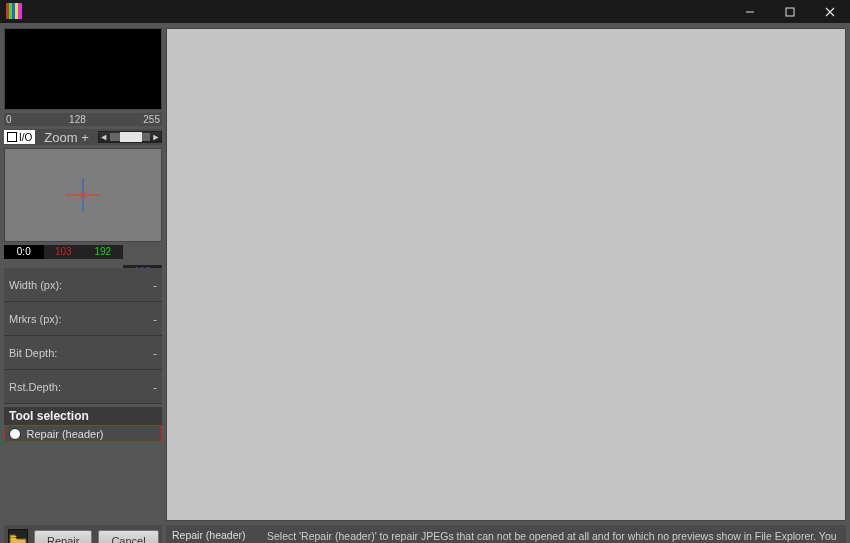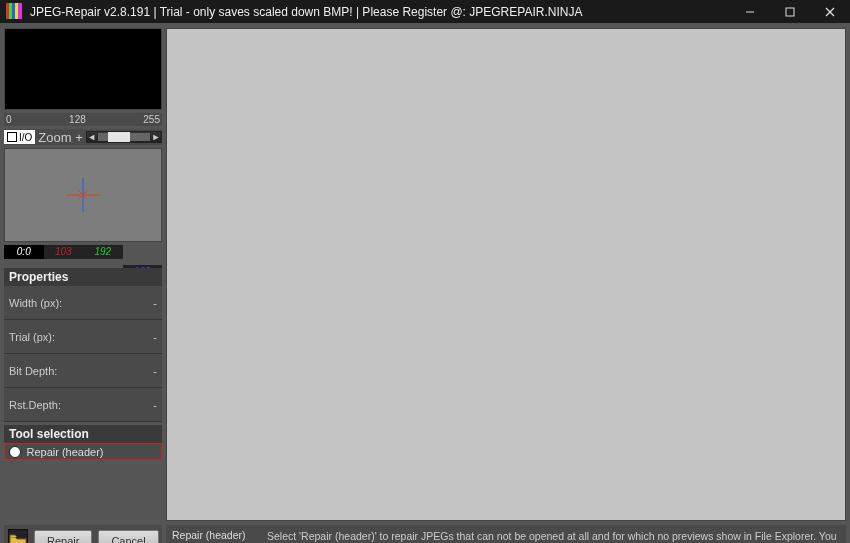--- a/index.html
+++ b/index.html
@@ -37,36 +37,36 @@
   .leftcol { width: 158px; display:flex; flex-direction:column; gap:3px;}
   .canvas-panel, .info-row, .props, .tools, .action-panel, .hint-panel, .help-panel {
     background: #4a4a4a;
   }
   .histogram {
     height: 82px;
     background: #000;
     border: 1px solid #444;
   }
   .hist-labels { display:flex; justify-content:space-between; background:#4a4a4a; color:#ccc; font-size:10px; padding:0 2px; height:13px; align-items:center;}
-  .info-row { display:flex; height:16px; align-items:center; gap:1px; }
+  .info-row { display:flex; height:16px; align-items:center; gap:7px; }
   .io-box { background:#fff; color:#000; padding:0 3px; height:14px; display:flex; align-items:center; font-size:10px;}
   .io-check { width:10px; height:10px; border:1px solid #000; background:#fff; margin-right:2px;}
   .zoom-lbl { color:#ccc; font-size:13px; padding:0 2px;}
   .slider { flex:1; height:12px; background:linear-gradient(#333,#222); border:1px solid #222; position:relative; display:flex; align-items:center;}
   .slider .arrow { width:10px; text-align:center; color:#ccc; font-size:9px;}
   .slider .track { flex:1; height:8px; background:#666; margin:0 1px; position:relative;}
   .slider .thumb { position:absolute; left:10px; top:-1px; width:22px; height:10px; background:#e5e5e5; }
   .crosshair {
     height: 94px;
     background: #7d7d7d;
     border:1px solid #444;
     position:relative;
   }
   .crosshair svg { position:absolute; left:50%; top:50%; transform:translate(-50%,-50%);}
-  .rgb-row { display:flex; height:20px;font-style:italic; }
+  .rgb-row { display:flex; height:20px; }
   .rgb-row div { flex:1; text-align:center; font-size:10px; height:14px; line-height:14px;}
   .rgb-bk { background:#000; color:#fff;}
   .rgb-r { background:#222; color:#c22;}
   .rgb-g { background:#222; color:#2c2;}
   .rgb-b { background:#222; color:#44f;margin-top:20px;}
   .panel-header { background:#3a3a3a; color:#eee; font-weight:600; padding:2px 5px; font-size:12px;}
   .prop-row { display:flex; justify-content:space-between; border-bottom:1px solid #353535; padding:1px 5px; font-size:11px; color:#ccc; height:34px; align-items:center;}
   .radio-row { display:flex; align-items:center; gap:6px; padding:3px 5px; font-size:11px; color:#ddd; cursor:pointer;}
   .radio-row.highlight { border:1.5px solid #c22; padding:1.5px 3.5px; }
   .radio { width:12px; height:12px; border-radius:50%; border:1px solid #222; background:#fff; display:flex; align-items:center; justify-content:center;}
@@ -94,21 +94,20 @@
 <div class="titlebar">
   <div class="app-icon">
     <svg width="16" height="16">
         <rect x="0" y="0" width="3" height="16" fill="#e03030"></rect>
         <rect x="3" y="0" width="3" height="16" fill="#30e030"></rect>
         <rect x="6" y="0" width="3" height="16" fill="#3060e0"></rect>
         <rect x="9" y="0" width="3" height="16" fill="#e0e030"></rect>
         <rect x="12" y="0" width="4" height="16" fill="#e030e0"></rect>
       </svg>
   </div>
-  <span class="title-text">JPEG-Repair v2.8.191 | Trial - only saves scaled down BMP! | Please Register @: JPEGREPAIR.NINJA</span>
   <div class="win-controls">
     <div class="win-btn">
         <svg width="12" height="12">
           <line x1="2" y1="6" x2="10" y2="6" stroke-width="1"></line>
         </svg>
       </div>
     <div class="win-btn">
         <svg width="12" height="12">
           <rect x="2" y="2" width="8" height="8" fill="none" stroke-width="1"></rect>
         </svg>
@@ -152,27 +151,26 @@
         <line x1="21" y1="13" x2="13" y2="21" stroke="#e04020" stroke-width="1"></line>
       </svg>
     </div>
     <div class="rgb-row">
       <div class="rgb-bk">0:0</div>
       <div class="rgb-r">103</div>
       <div class="rgb-g">192</div>
       <div class="rgb-b">162</div>
     </div>
     <div class="props">
-      <div class="panel-header">Properties</div>
       <div class="prop-row">
           <span>Width (px):</span>
           <span>-</span>
         </div>
       <div class="prop-row">
-          <span>Trial (px):</span>
+          <span>Mrkrs (px):</span>
           <span>-</span>
         </div>
       <div class="prop-row">
           <span>Bit Depth:</span>
           <span>-</span>
         </div>
       <div class="prop-row">
           <span>Rst.Depth:</span>
           <span>-</span>
         </div>

